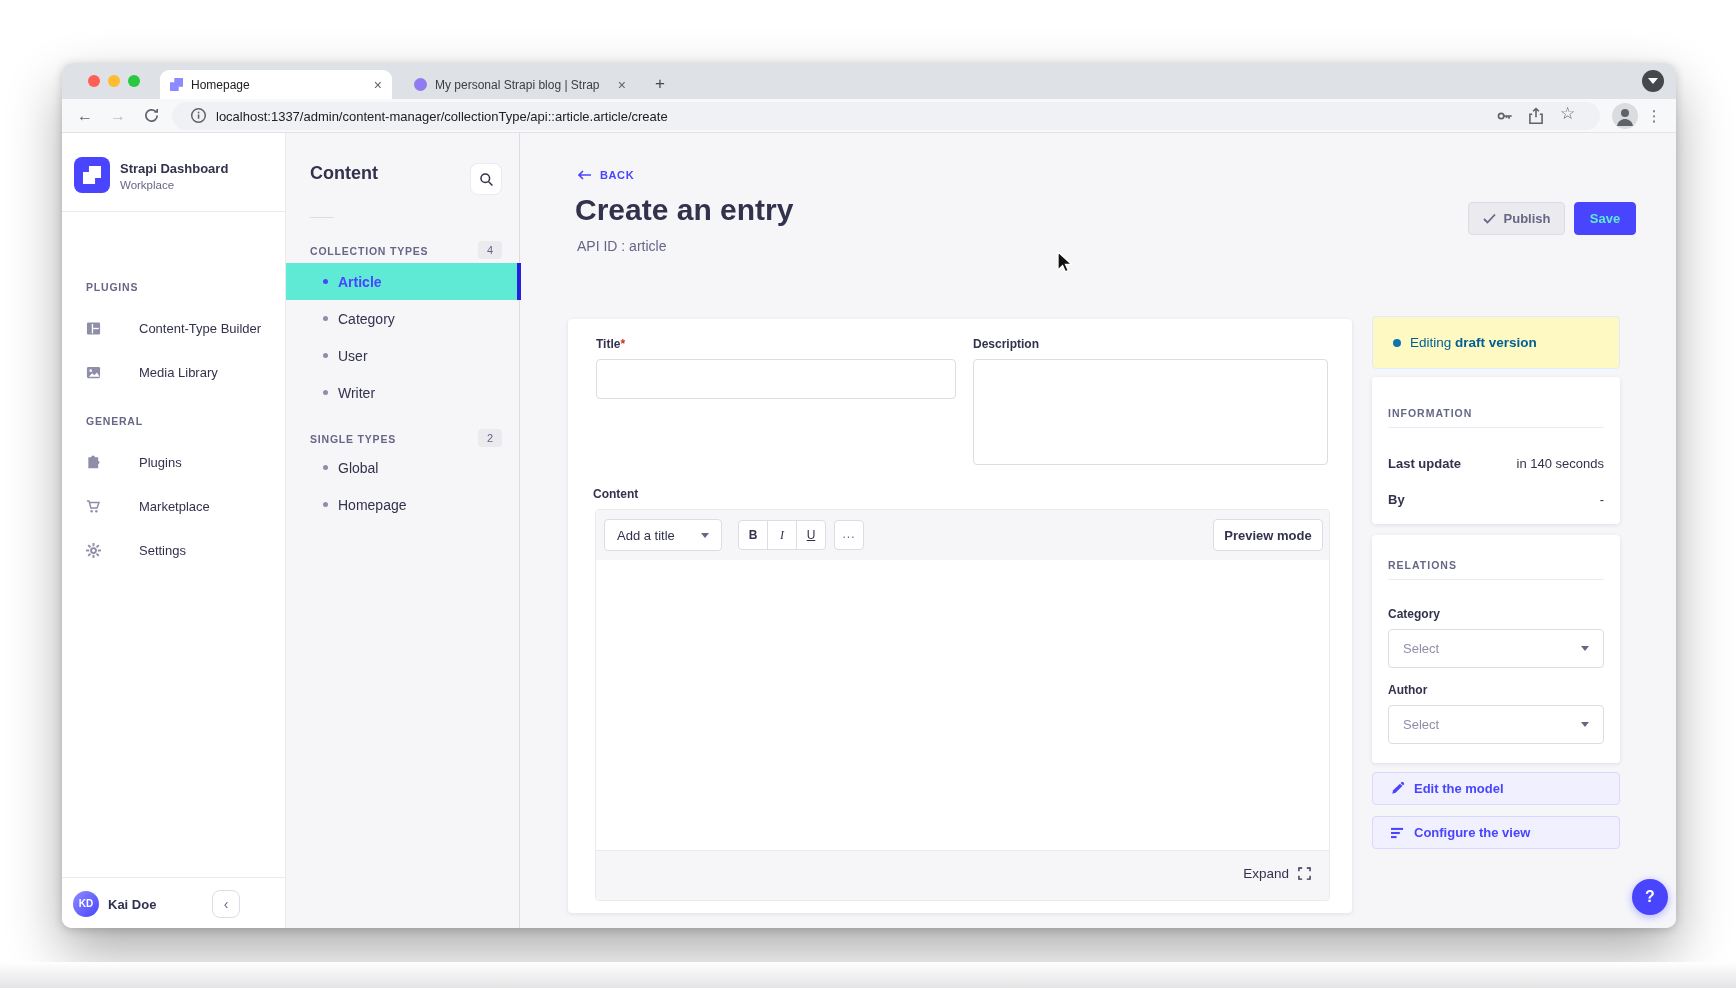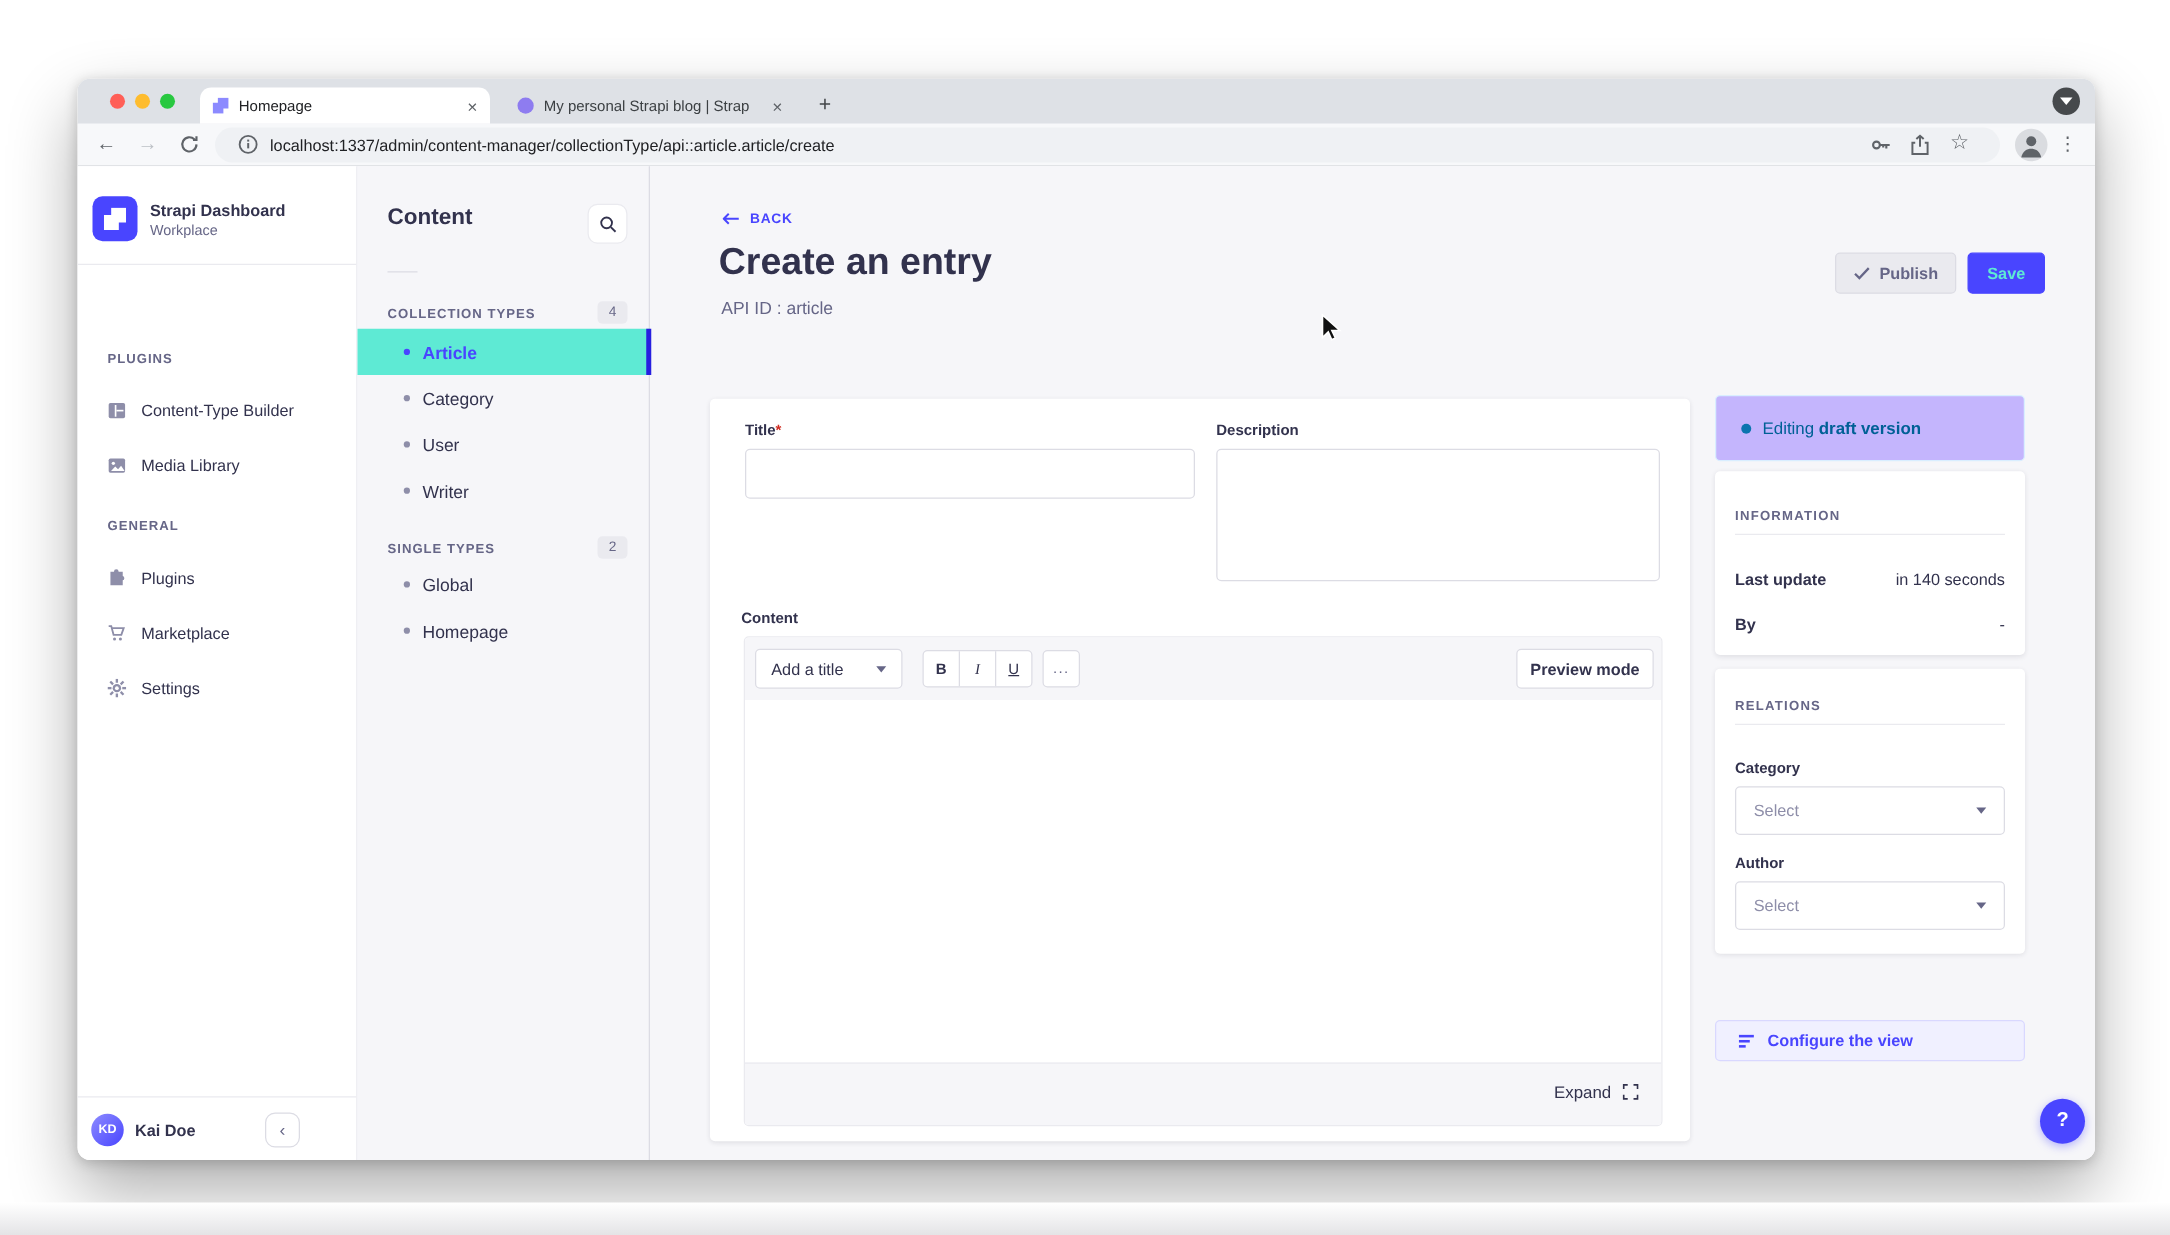--- a/index.html
+++ b/index.html
@@ -42,21 +42,21 @@
   .brand-logo{position:absolute;left:12px;top:24px;width:36px;height:36px;border-radius:8px;background:#4945FF;}
   .brand-logo::after{content:"";position:absolute;left:9px;top:9px;width:18px;height:18px;background:#fff;
      clip-path:polygon(33% 0,100% 0,100% 67%,67% 67%,67% 100%,0 100%,0 33%,33% 33%);}
   .brand-name{position:absolute;left:58px;top:28px;font-size:13px;font-weight:bold;color:#32324D;}
   .brand-sub{position:absolute;left:58px;top:46px;font-size:11.5px;color:#666687;}
   .sb-divider{position:absolute;left:0;right:0;top:78px;height:1px;background:#EAEAEF;}
   .cm-item{position:absolute;left:8px;top:90px;width:208px;height:36px;border-radius:8px;background:#F0F0FF;
      display:flex;align-items:center;padding-left:12px;}
   .cm-item .lbl{font-size:13px;font-weight:600;color:#4945FF;margin-left:12px;}
   .sb-section{position:absolute;left:24px;font-size:10.5px;font-weight:bold;letter-spacing:.8px;color:#666687;}
-  .sb-item{position:absolute;left:0;width:224px;height:36px;display:flex;align-items:center;padding-left:24px;}
+  .sb-item{position:absolute;left:0;width:224px;height:36px;display:flex;align-items:center;padding-left:24px;gap:26px;}
   .sb-item .lbl{font-size:13px;color:#32324D;margin-left:12px;}
   .icon16{width:15px;height:15px;flex:none;}
   .user-divider{position:absolute;left:0;right:0;top:744px;height:1px;background:#EAEAEF;}
   .user-avatar{position:absolute;left:11px;top:758px;width:26px;height:26px;border-radius:50%;
      background:linear-gradient(135deg,#8d8bff,#4945FF);color:#fff;font-size:10px;font-weight:bold;
      text-align:center;line-height:26px;}
   .user-name{position:absolute;left:46px;top:764px;font-size:13px;font-weight:600;color:#32324D;}
   .collapse-btn{position:absolute;left:150px;top:757px;width:28px;height:28px;border:1px solid #DCDCE4;border-radius:8px;
      background:#fff;color:#666687;text-align:center;line-height:26px;font-size:14px;}
 
@@ -105,21 +105,21 @@
   .more-btn{position:absolute;left:238px;top:10px;width:30px;height:30px;background:#fff;border:1px solid #DCDCE4;border-radius:4px;
      color:#666687;font-size:12px;text-align:center;line-height:26px;letter-spacing:1px;}
   .preview-btn{position:absolute;left:617px;top:9px;width:110px;height:32px;background:#fff;border:1px solid #DCDCE4;border-radius:4px;
      font-size:13px;font-weight:600;color:#32324D;display:flex;align-items:center;justify-content:center;}
   .ed-body{position:absolute;left:0;top:50px;right:0;bottom:50px;background:#fff;}
   .ed-footer{position:absolute;left:0;bottom:0;right:0;height:50px;background:#F6F6F9;border-top:1px solid #EAEAEF;}
   .expand{position:absolute;right:18px;top:15px;display:flex;align-items:center;color:#32324D;font-size:13.5px;}
   .expand svg{margin-left:9px;}
 
   .side-box{position:absolute;left:852px;width:248px;background:#fff;border-radius:4px;box-shadow:0 1px 4px rgba(33,33,52,.1);}
-  .draft-box{position:absolute;left:852px;top:183px;width:248px;height:53px;background:#c4b5fd;border:1px solid #D9EEFF;border-radius:4px;
+  .draft-box{position:absolute;left:852px;top:183px;width:248px;height:53px;background:#fef9c3;border:1px solid #D9EEFF;border-radius:4px;
      display:flex;align-items:center;padding-left:20px;}
   .draft-dot{width:8px;height:8px;border-radius:50%;background:#0C75AF;flex:none;}
   .draft-text{font-size:13.5px;color:#006096;margin-left:9px;}
   .draft-text b{font-weight:bold;}
   .box-heading{position:absolute;left:16px;font-size:10.5px;font-weight:bold;letter-spacing:1px;color:#666687;}
   .box-hr{position:absolute;left:16px;right:16px;height:1px;background:#EAEAEF;}
   .info-label{position:absolute;left:16px;font-size:13px;font-weight:600;color:#32324D;}
   .info-value{position:absolute;right:16px;font-size:13px;color:#32324D;text-align:right;}
   .rel-label{position:absolute;left:16px;font-size:12px;font-weight:600;color:#32324D;}
   .select-box{position:absolute;left:16px;width:216px;height:39px;background:#fff;border:1px solid #DCDCE4;border-radius:4px;
@@ -388,20 +388,27 @@
           <span>Select</span>
           <span class="caret"></span>
         </div>
         <div class="rel-label" style="top:148px;">Author</div>
         <div class="select-box" style="top:170px;">
           <span>Select</span>
           <span class="caret"></span>
         </div>
       </div>
 
+      <div class="link-btn" style="top:639px;">
+        <svg width="13" height="13" viewBox="0 0 16 16">
+            <path d="M1.5 14.5l1.2-4.2L11 2l3 3-8.3 8.3z" fill="#4945FF"></path>
+            <path d="M11.8 1.2l3 3 .7-.7a1.5 1.5 0 0 0-3-3z" fill="#4945FF"></path>
+          </svg>
+        <span class="lbl">Edit the model</span>
+      </div>
       <div class="link-btn" style="top:683px;">
         <svg width="13" height="12" viewBox="0 0 14 12">
             <rect x="0" y="0.5" width="13" height="2.2" fill="#4945FF"></rect>
             <rect x="0" y="4.9" width="9.5" height="2.2" fill="#4945FF"></rect>
             <rect x="0" y="9.3" width="6" height="2.2" fill="#4945FF"></rect>
           </svg>
         <span class="lbl">Configure the view</span>
       </div>
 
       <div class="help-btn">?</div>

